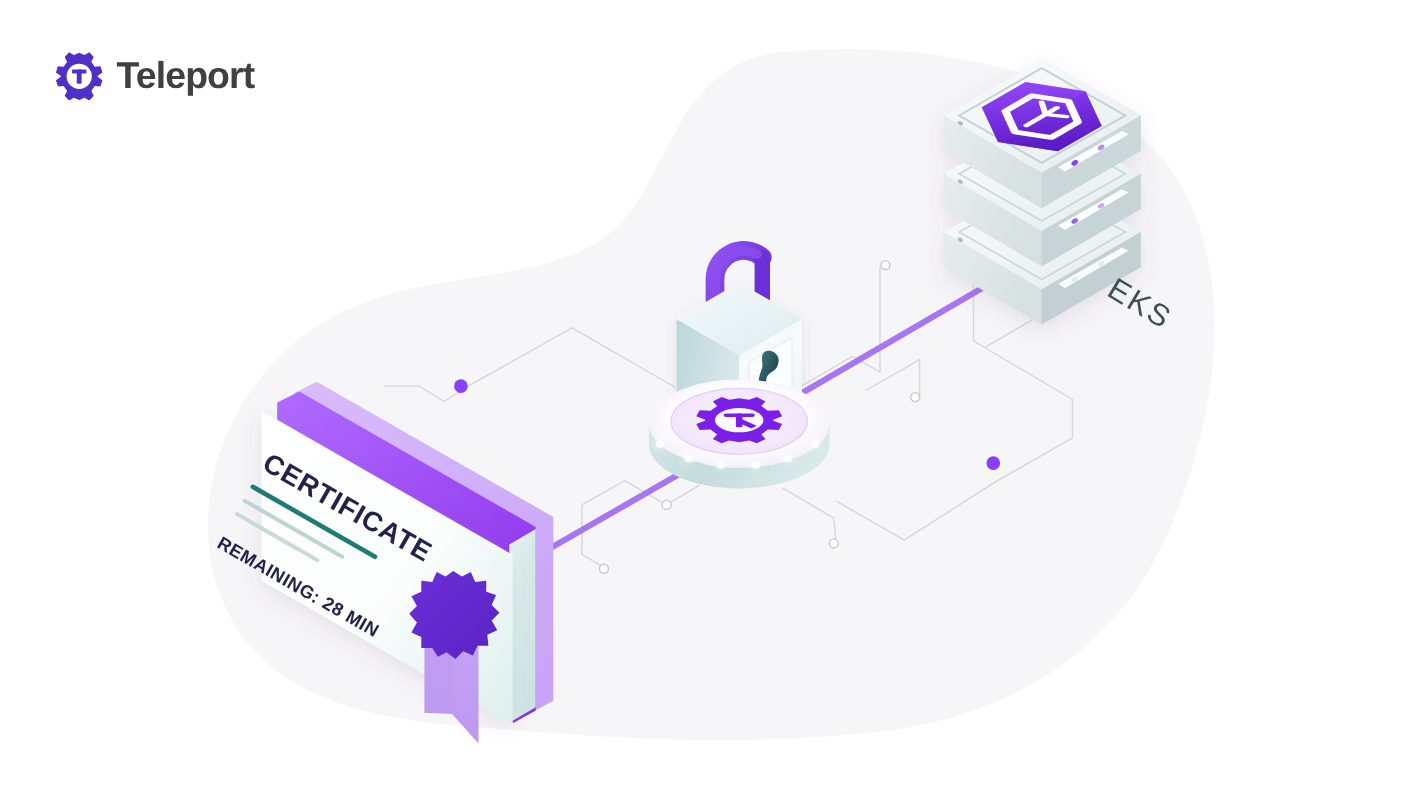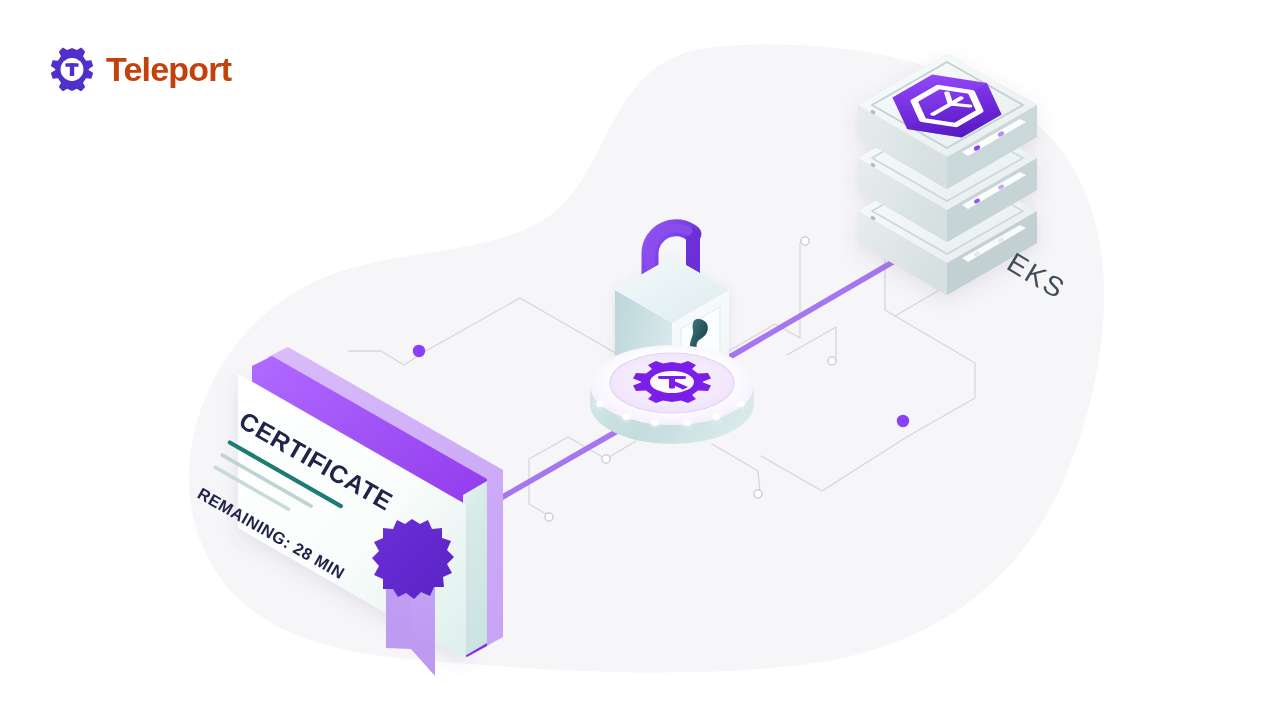--- a/index.html
+++ b/index.html
@@ -31,21 +31,21 @@
     display: flex;
     align-items: center;
     gap: 12px;
     z-index: 40;
   }
   #logo-wordmark {
     font-family: "Liberation Sans", sans-serif;
     font-size: 34px;
     font-weight: bold;
     letter-spacing: -0.8px;
-    color: #c2410c;
+    color: #404040;
     line-height: 1;
   }
   .svgtext {
     font-family: "Liberation Sans", sans-serif;
   }
 </style>
 </head>
 <body>
 
 <div id="stage">

